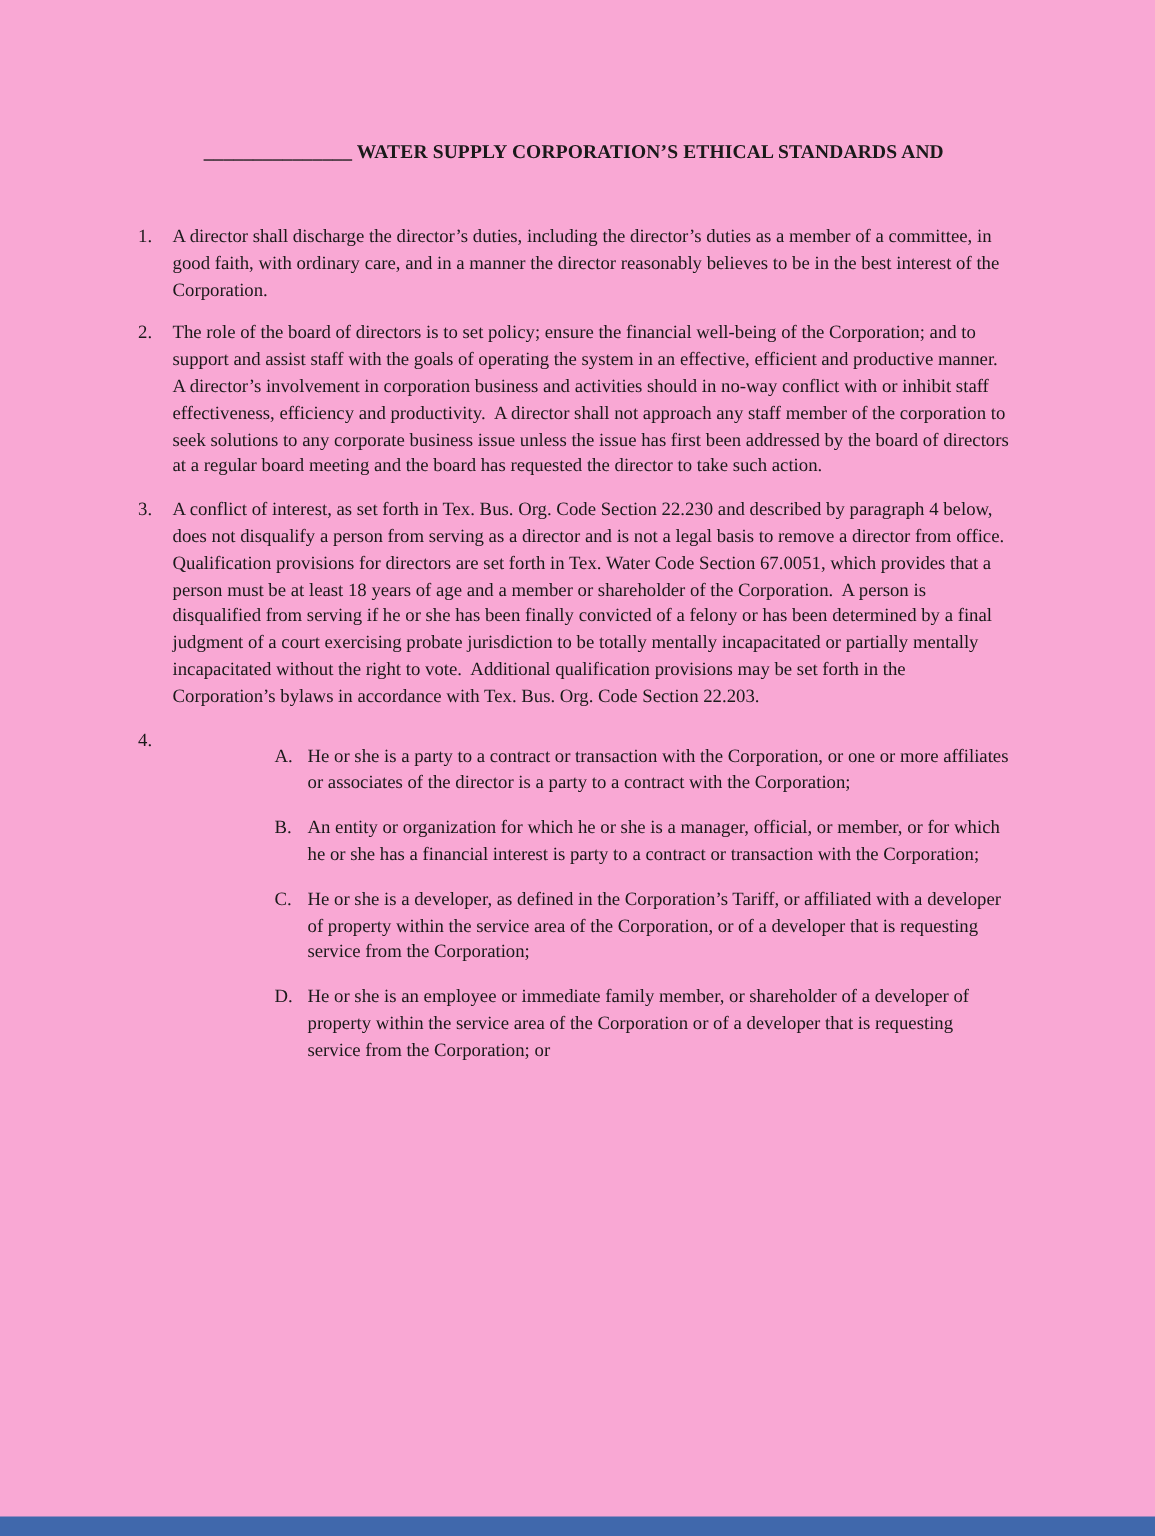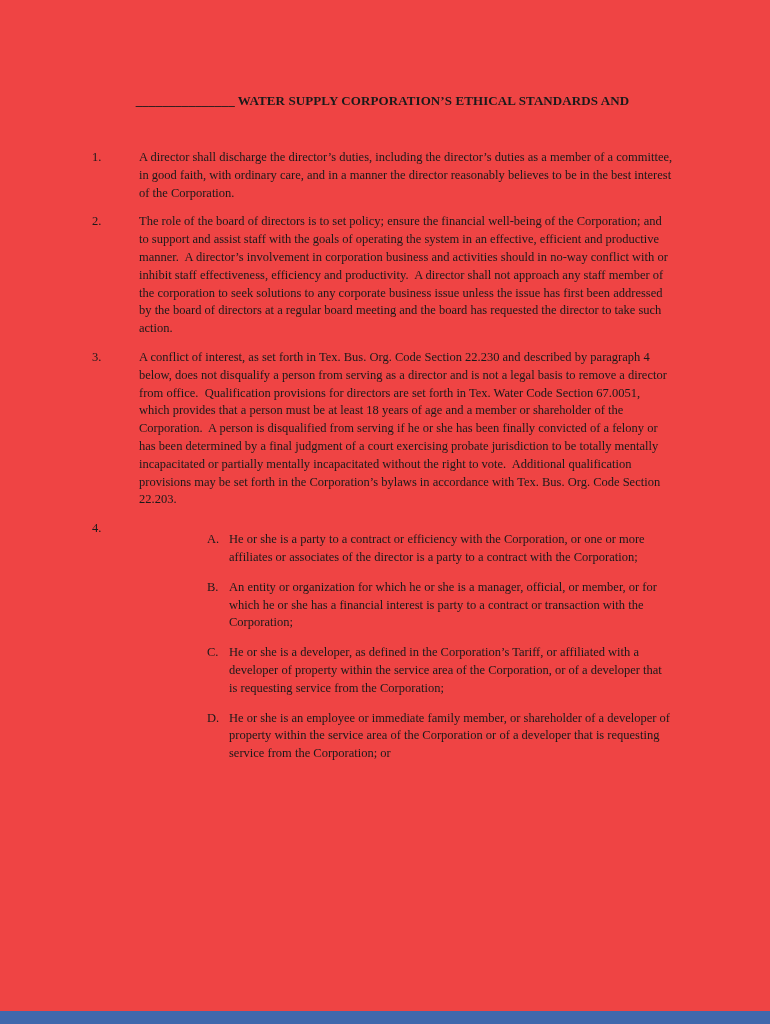--- a/index.html
+++ b/index.html
@@ -1,21 +1,21 @@
 <!DOCTYPE html>
 <html><head>
 <meta charset="utf-8">
 <style>
   * { margin: 0; padding: 0; box-sizing: border-box; }
   html, body { background: #ffffff; }
   .page {
     position: relative;
     width: 770px;
     height: 1024px;
-    background: #ef4444;
+    background: #f9a8d4;
     font-family: "Liberation Serif", "DejaVu Serif", serif;
     color: #1a1a1a;
     overflow: hidden;
   }
   .content {
     position: absolute;
     left: 92px;
     top: 88px;
     width: 581px;
   }
@@ -30,21 +30,21 @@
   .item {
     display: flex;
     font-size: 12.5px;
     line-height: 17.8px;
     margin-bottom: 11px;
   }
   .marker {
     width: 23px;
     flex-shrink: 0;
   }
-  .text, .text-block { flex: 1; margin-left: 24px; }
+  .text, .text-block { flex: 1; }
   .text { white-space: pre-wrap; }
   .sublist { margin-top: 11px; }
   .subitem {
     display: flex;
     margin-left: 68px;
     margin-bottom: 12px;
   }
   .submarker {
     width: 22px;
     flex-shrink: 0;
@@ -95,21 +95,21 @@
       </div>
 
       <div class="item">
         <span class="marker">4.</span>
         <div class="text-block">
 
           <div class="sublist">
 
             <div class="subitem">
               <span class="submarker">A.</span>
-              <span class="subtext">He or she is a party to a contract or efficiency with the Corporation, or one or more affiliates or associates of the director is a party to a contract with the Corporation;</span>
+              <span class="subtext">He or she is a party to a contract or transaction with the Corporation, or one or more affiliates or associates of the director is a party to a contract with the Corporation;</span>
             </div>
 
             <div class="subitem">
               <span class="submarker">B.</span>
               <span class="subtext">An entity or organization for which he or she is a manager, official, or member, or for which he or she has a financial interest is party to a contract or transaction with the Corporation;</span>
             </div>
 
             <div class="subitem">
               <span class="submarker">C.</span>
               <span class="subtext">He or she is a developer, as defined in the Corporation’s Tariff, or affiliated with a developer of property within the service area of the Corporation, or of a developer that is requesting service from the Corporation;</span>

